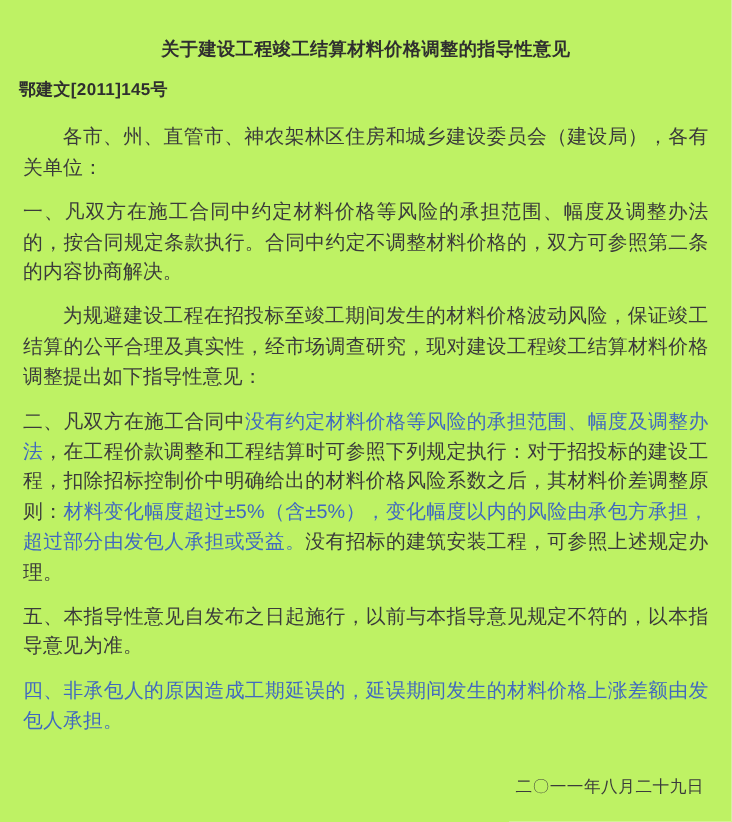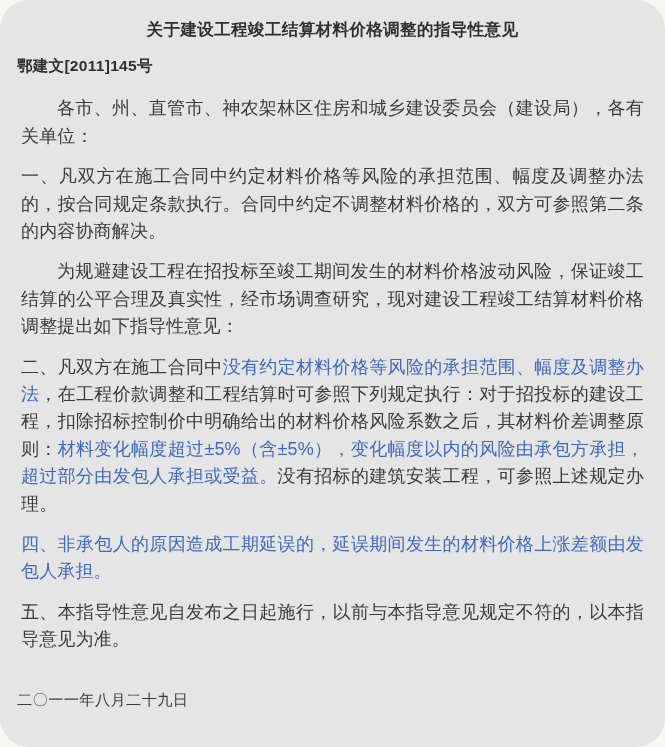--- a/index.html
+++ b/index.html
@@ -11,23 +11,22 @@
     height: 747px;
     background: #f7f7f6;
     font-family: "Liberation Sans", "DejaVu Sans", sans-serif;
     overflow: hidden;
   }
   .page {
     position: relative;
     width: 665px;
     height: 747px;
     box-sizing: border-box;
-    padding: 0 17px;
-    background: #e5e5e5;
-    border-radius: 29px;
+    padding: 16px 17px;
+    background: #bef264;
   }
   .doc-title {
     text-align: center;
     font-size: 16.5px;
     font-weight: bold;
     color: #2f2f2f;
     letter-spacing: 0.4px;
     margin: 0;
     padding-top: 18px;
     line-height: 1.45;
@@ -62,21 +61,21 @@
   p.spaced {
     margin-top: 13px;
   }
   .blue {
     color: #4169c0;
   }
   .date-line {
     margin: 0;
     padding-top: 28px;
     padding-right: 8px;
-    text-align: left;
+    text-align: right;
     font-size: 15.2px;
     color: #3b3b3b;
     letter-spacing: 0.4px;
     line-height: 27.4px;
   }
 </style>
 </head>
 <body>
 
 <div class="page">
@@ -89,21 +88,21 @@
 
     <p class="para indent">各市、州、直管市、神农架林区住房和城乡建设委员会（建设局），各有关单位：</p>
 
     <p class="para spaced"><span>一、凡双方在施工合同中约定材料价格等风险的承担范围、幅度及调整办法的，按合同规定条款执行。合同中约定不调整材料价格的，双方可参照第二条的内容协商解决。</span></p>
 
     <p class="para indent spaced">为规避建设工程在招投标至竣工期间发生的材料价格波动风险，保证竣工结算的公平合理及真实性，经市场调查研究，现对建设工程竣工结算材料价格调整提出如下指导性意见：</p>
 
     <p class="para spaced"><span>二、凡双方在施工合同中</span><span class="blue">没有约定材料价格等风险的承担范围、幅度及调整办法</span><span>，在工程价款调整和工程结算时可参照下列规定执行：对于招投标的建设工程，扣除招标控制价中明确给出的材料价格风险系数之后，其材料价差调整原则：</span><span class="blue">材料变化幅度超过±5%（含±5%），变化幅度以内的风险由承包方承担，超过部分由发包人承担或受益。</span><span>没有招标的建筑安装工程，可参照上述规定办理。</span></p>
 
 
+    <p class="para spaced"><span>五、本指导性意见自发布之日起施行，以前与本指导意见规定不符的，以本指导意见为准。</span></p>
+
     <p class="para spaced"><span class="blue">四、非承包人的原因造成工期延误的，延误期间发生的材料价格上涨差额由发包人承担。</span></p>
-
-    <p class="para spaced"><span>五、本指导性意见自发布之日起施行，以前与本指导意见规定不符的，以本指导意见为准。</span></p>
 
     <p class="date-line">二〇一一年八月二十九日</p>
 
   </div>
 
 </div>
 
 </body></html>

